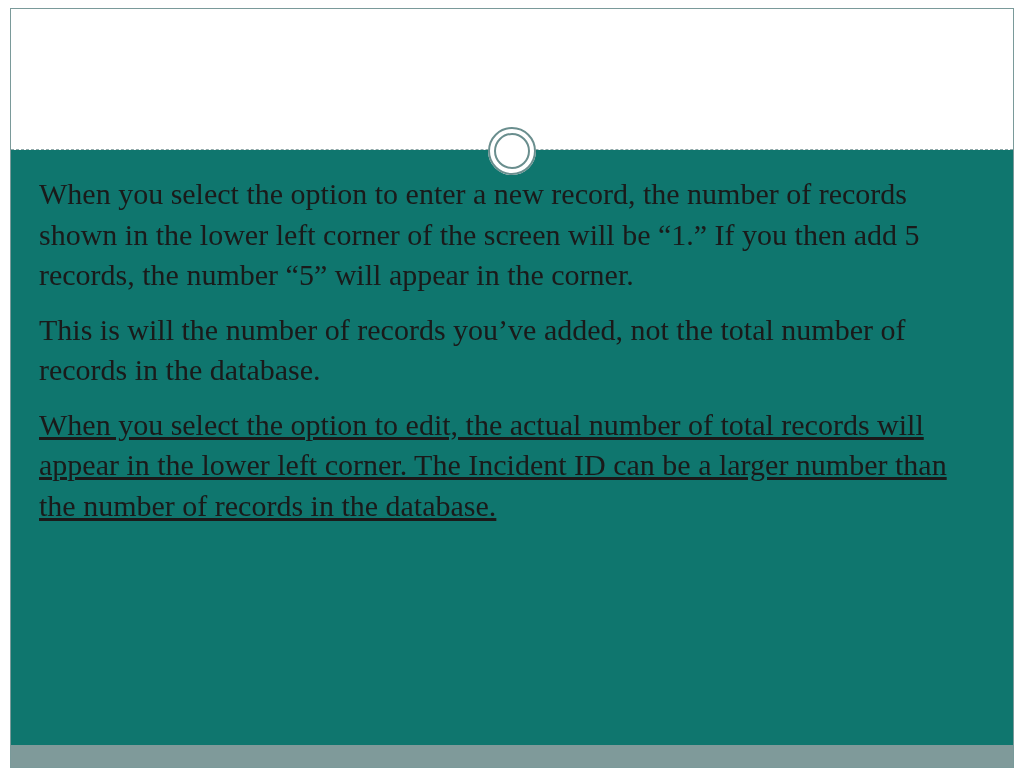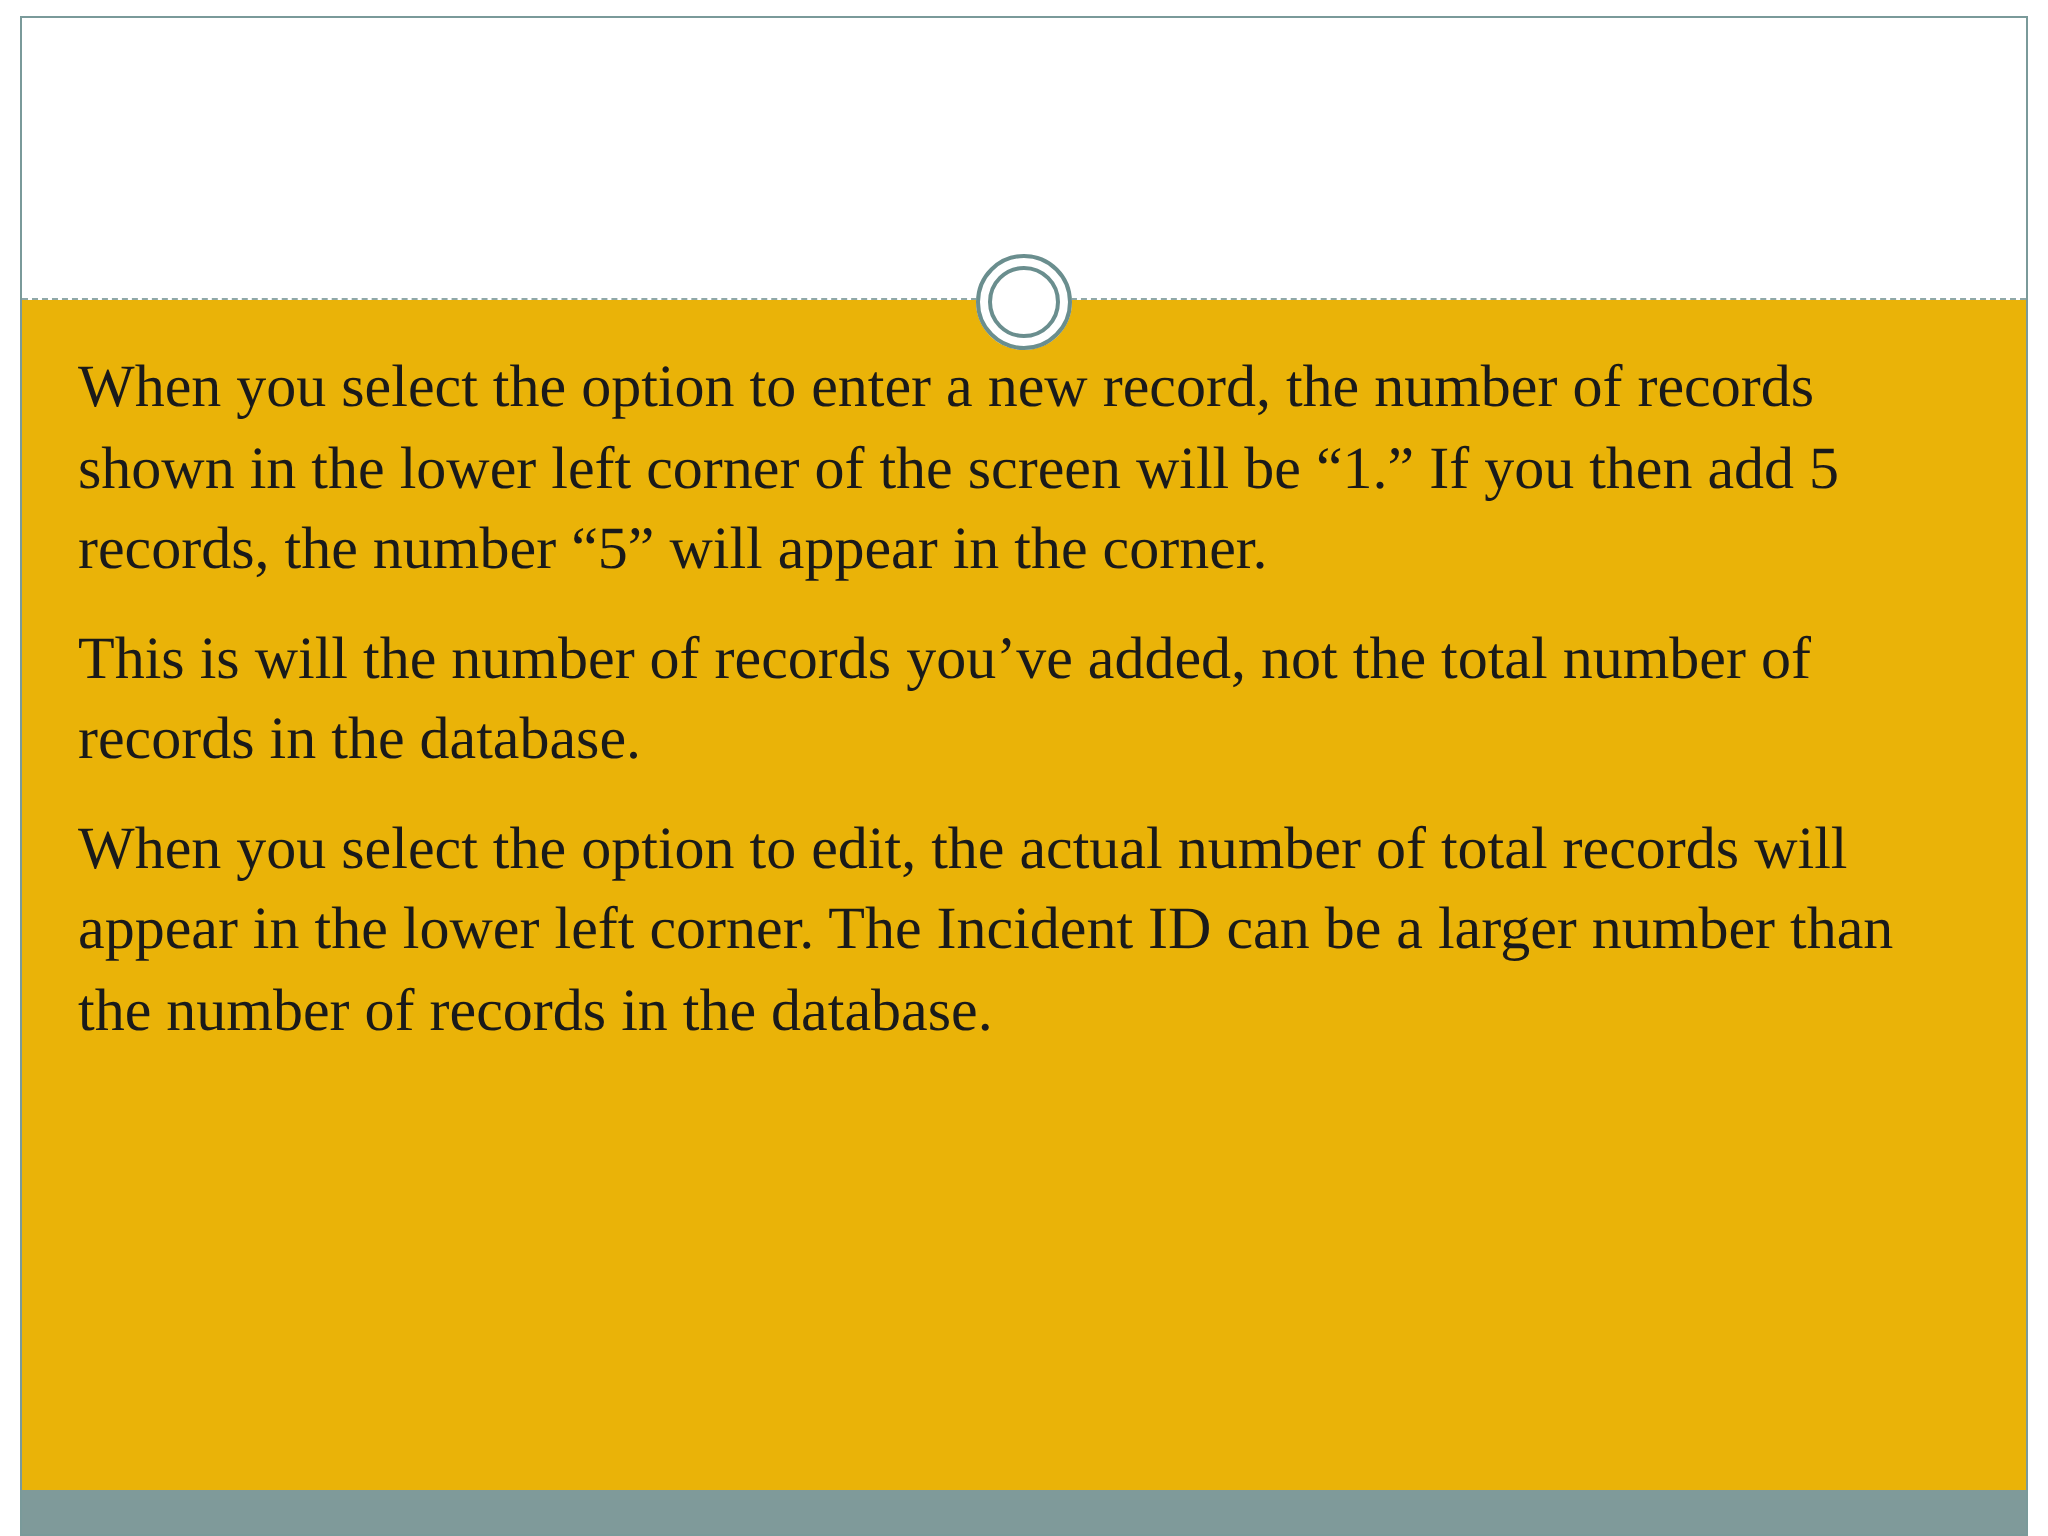--- a/index.html
+++ b/index.html
@@ -37,21 +37,21 @@
       right: 0;
       height: 0;
       border-top: 1.5px dashed #8fa8a8;
     }
     .content-area {
       position: absolute;
       top: 141px;
       left: 0;
       right: 0;
       bottom: 22px;
-      background: #eab308;
+      background: #0f766e;
       padding: 24px 28px 20px 28px;
     }
     .bottom-bar {
       position: absolute;
       bottom: 0;
       left: 0;
       right: 0;
       height: 22px;
       background: #7f9a9a;
     }
@@ -87,20 +87,21 @@
       background: #ffffff;
     }
     .body-text {
       font-size: 30px;
       line-height: 1.35;
       color: #1a1a1a;
       margin-bottom: 14px;
     }
     .body-text:last-child {
       margin-bottom: 0;
+      text-decoration: underline;
     }
   </style>
 </head>
 <body>
 
 <div class="slide-frame">
   <div class="header-area"></div>
   <div class="divider-dashed"></div>
 
   <div class="circle-ornament">

